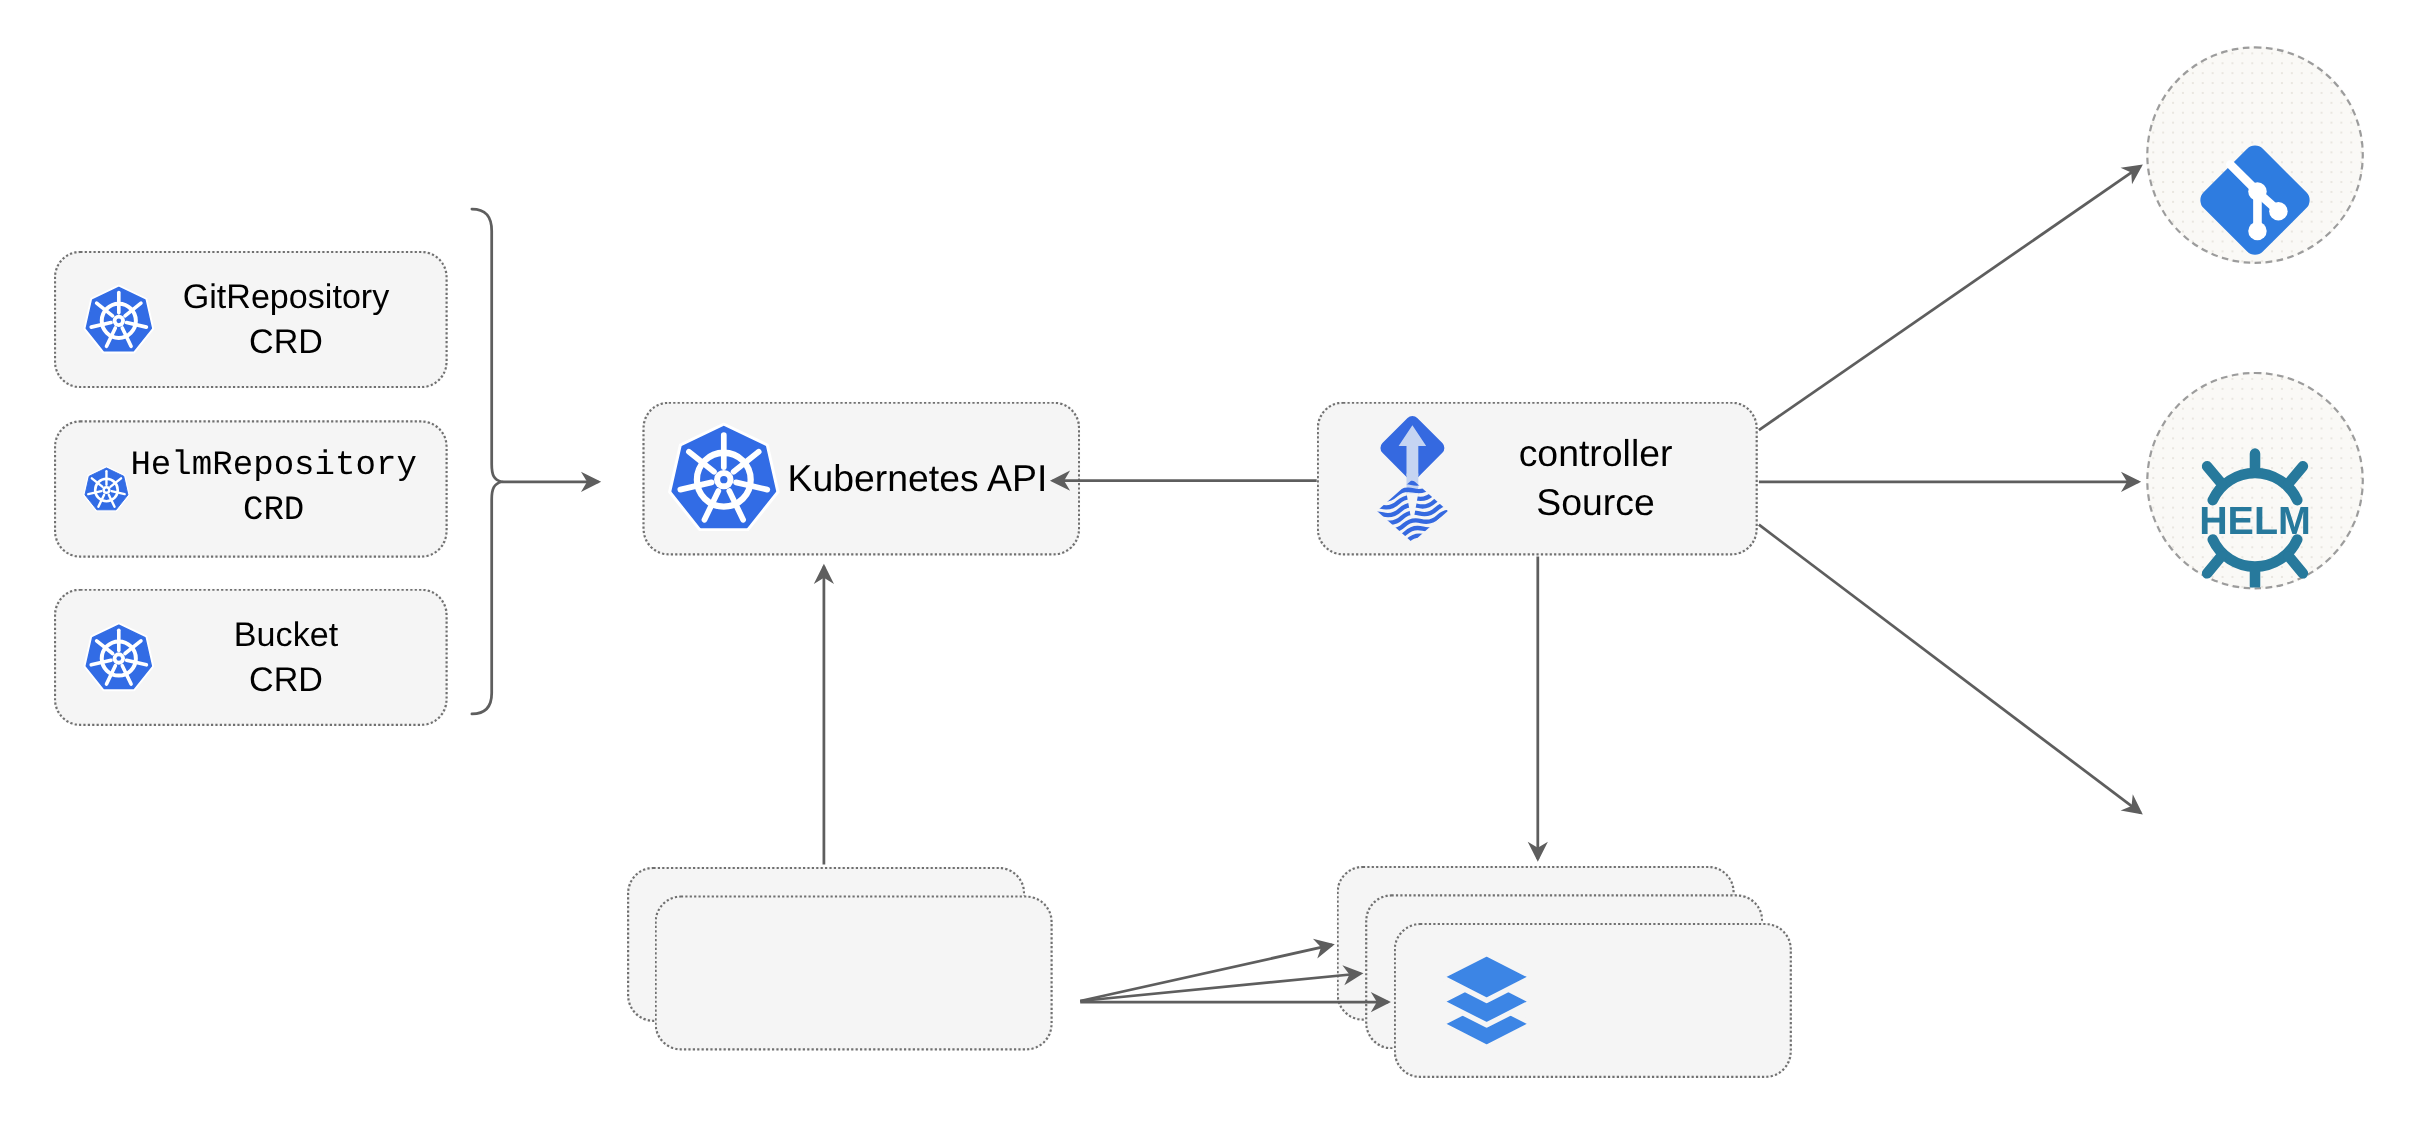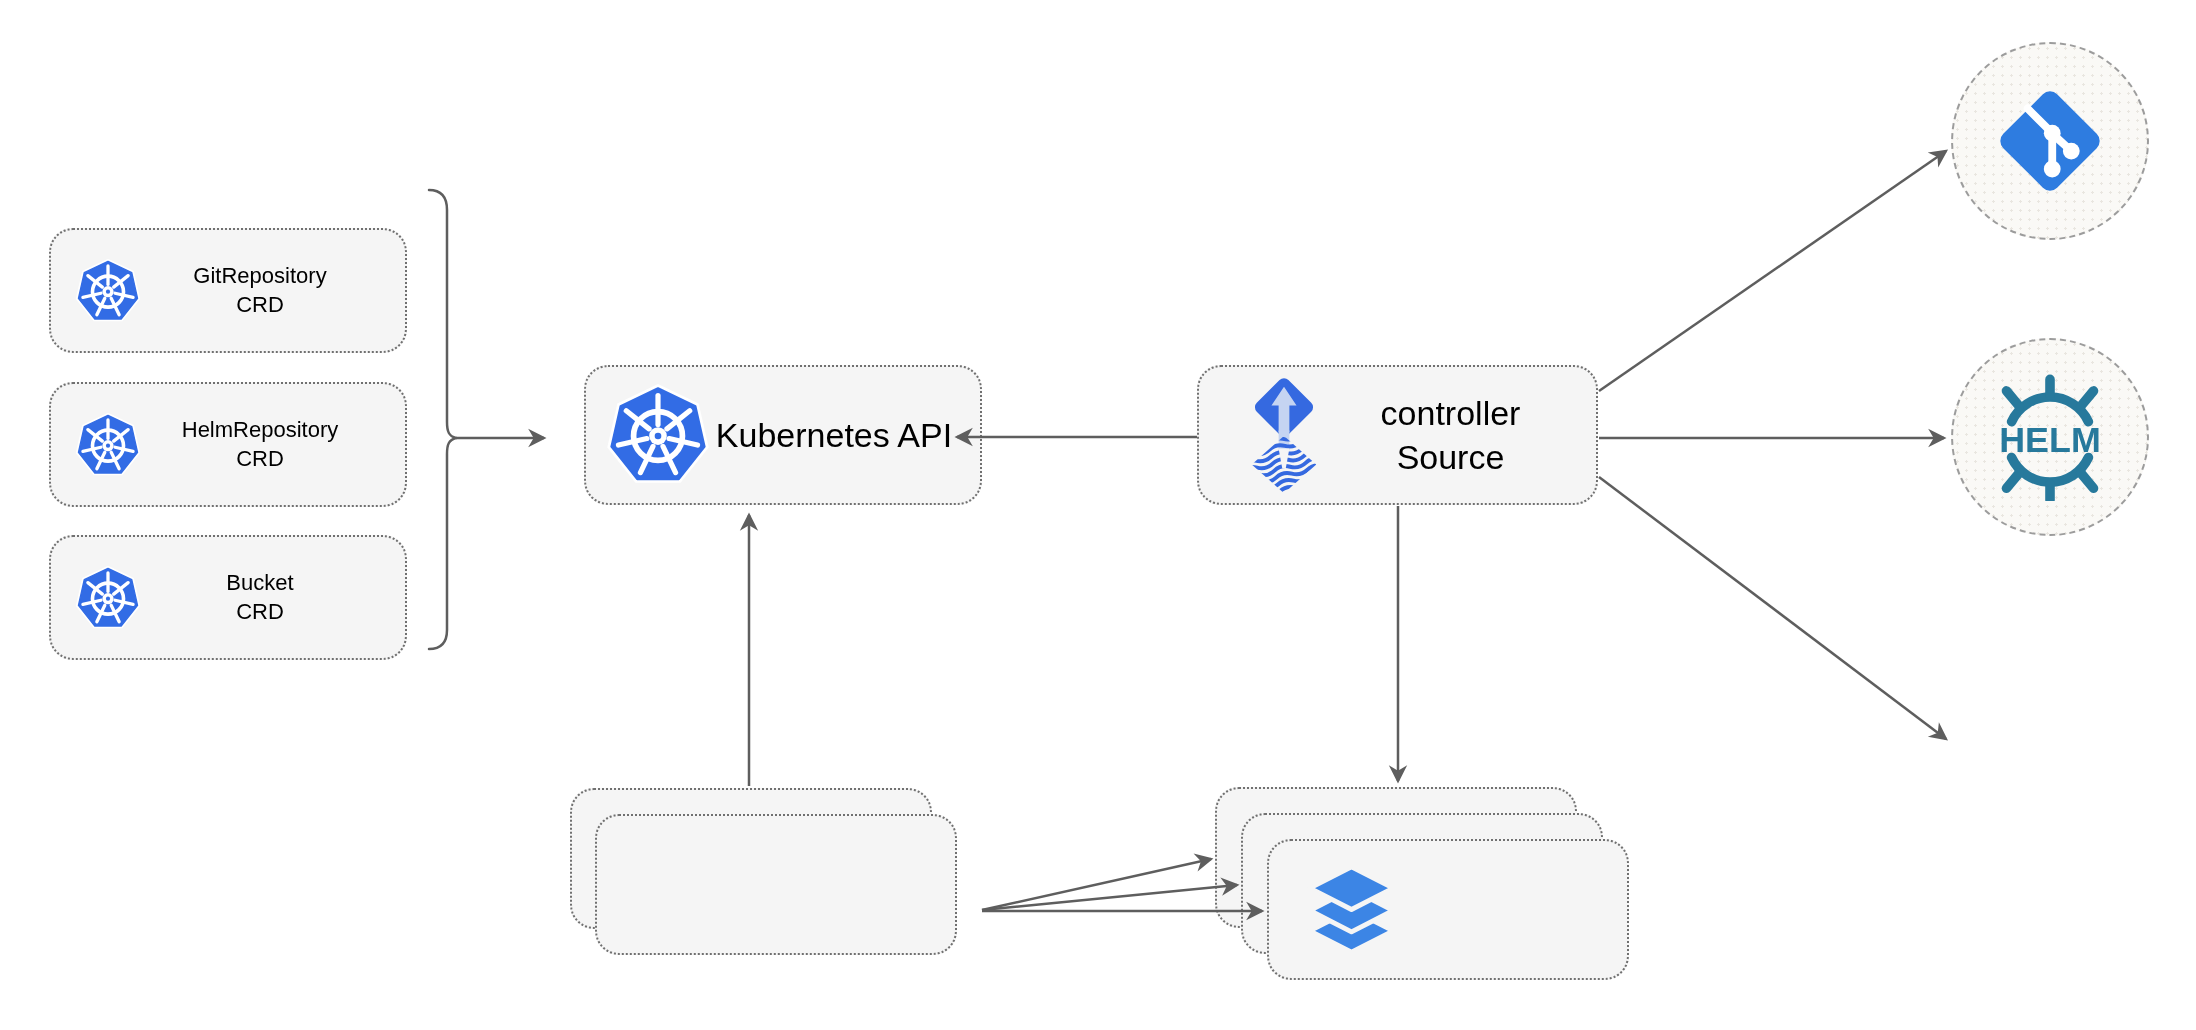--- a/index.html
+++ b/index.html
@@ -8,33 +8,33 @@
 
   .node{
     position:absolute;box-sizing:border-box;
     background:#F5F5F5;
     border:2.5px dotted #707070;
     border-radius:24px;
     display:flex;align-items:center;
   }
   .node .label{flex:1;text-align:center;color:#000;}
   .crd{left:49px;width:358px;height:125px;padding:0 26px 0 24px;}
-  .crd .label{font-size:22px;line-height:1.3;}
+  .crd .label{font-size:31px;line-height:1.3;}
   .biglabel{font-size:34px;line-height:1.3;}
   .ghost{width:362px;height:141px;}
   .stackfront{width:362px;height:141px;padding:0 20px 0 34px;}
 
   .circle{
     position:absolute;width:198px;height:198px;box-sizing:border-box;
     border-radius:50%;
     background-color:#FAF9F6;
     background-image:radial-gradient(#e9e6e0 1.2px, transparent 1.4px);
     background-size:9px 9px;
     border:2.5px dashed #9c9c9c;
-    display:flex;align-items:center;justify-content:center;
+    display:flex;align-items:flex-end;justify-content:center;
   }
 
   #connectors{position:absolute;left:0;top:0;pointer-events:none;}
   svg text{font-family:"Liberation Sans", sans-serif;}
 </style>
 </head>
 <body>
 
 <div id="canvas">
 
@@ -104,21 +104,21 @@
   <div class="node crd" style="top:228px;">
     <svg width="66" height="66">
         <use href="#sym-k8s"></use>
       </svg>
     <div class="label">
       <div>GitRepository</div>
       <div>CRD</div>
     </div>
   </div>
 
-  <div class="node crd" style="top:382px;">
+  <div class="node crd" style="top:382px;font-family:Liberation Mono, monospace;">
     <svg width="66" height="66">
         <use href="#sym-k8s"></use>
       </svg>
     <div class="label">
       <div>HelmRepository</div>
       <div>CRD</div>
     </div>
   </div>
 
   <div class="node crd" style="top:535px;justify-content:space-between;">

